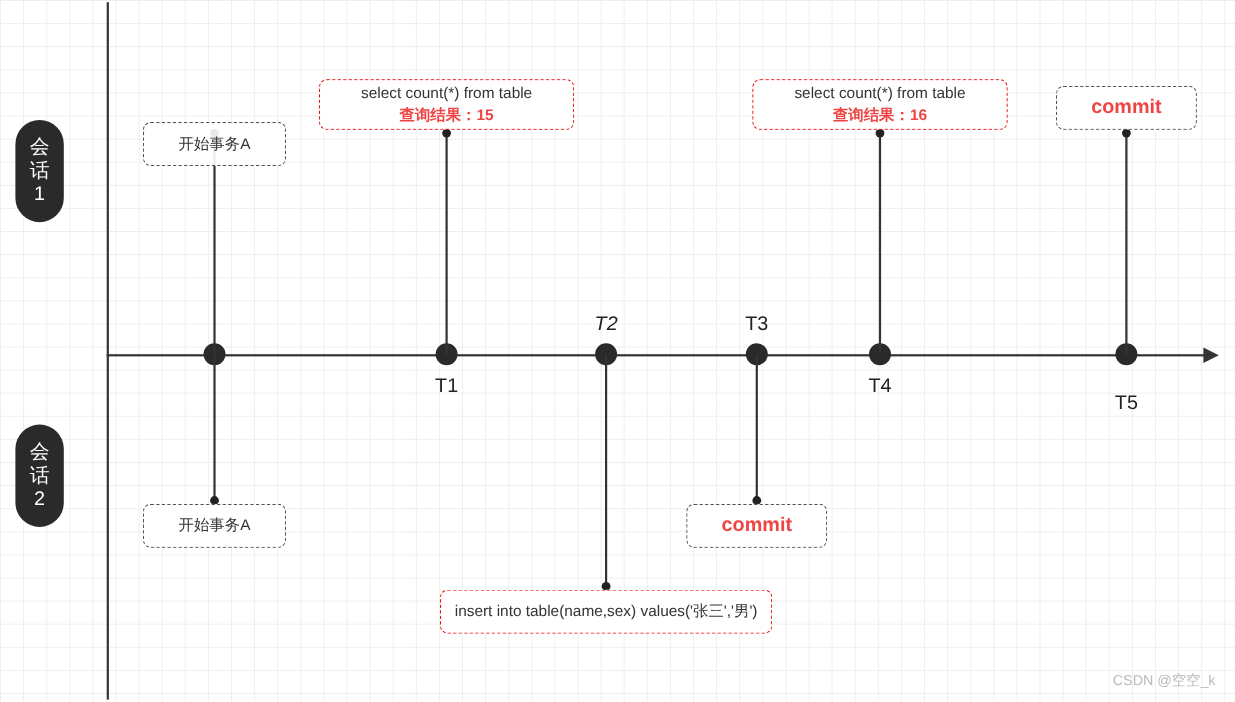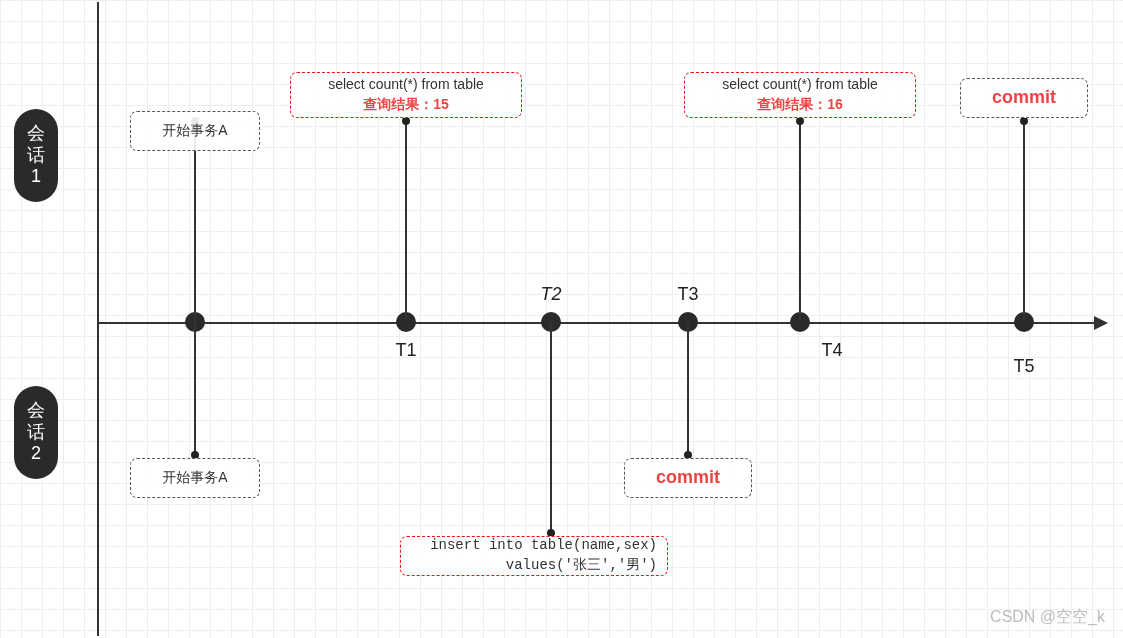--- a/index.html
+++ b/index.html
@@ -97,21 +97,21 @@
     align-items: center;
     line-height: 1.4;
     padding: 6px 10px;
   }
   .box.red { border-color: #e11; text-align: right; }
   .redtxt { color: #ef4444; font-weight: bold; }
   .watermark {
     position: absolute;
     right: 18px;
     bottom: 10px;
-    font-size: 16px;
+    font-size: 13px;
     color: #bbb;
   }
 </style>
 </head>
 <body>
 
 <div class="grid"></div>
 
 <div class="vline-main"></div>
 
@@ -143,21 +143,21 @@
 <div class="tlabel" style="left:551px; top:284px;font-style:italic;">T2</div>
 <div class="stem" style="left:550px; top:322px; height:211px;"></div>
 <div class="stem-dot" style="left:551px; top:533px;"></div>
 
 <div class="tnode" style="left:688px; top:322px;"></div>
 <div class="tlabel" style="left:688px; top:284px;">T3</div>
 <div class="stem" style="left:687px; top:322px; height:133px;"></div>
 <div class="stem-dot" style="left:688px; top:455px;"></div>
 
 <div class="tnode" style="left:800px; top:322px;"></div>
-<div class="tlabel" style="left:800px; top:340px;margin-left:32px;">T4</div>
+<div class="tlabel" style="left:800px; top:340px;">T4</div>
 <div class="stem" style="left:799px; top:121px; height:201px;"></div>
 <div class="stem-dot" style="left:800px; top:121px;"></div>
 
 <div class="tnode" style="left:1024px; top:322px;"></div>
 <div class="tlabel" style="left:1024px; top:356px;">T5</div>
 <div class="stem" style="left:1023px; top:121px; height:201px;"></div>
 <div class="stem-dot" style="left:1024px; top:121px;"></div>
 
 <div class="box" style="left:130px; top:78px; width:130px; height:40px;margin-top:33px;">
   <span>开始事务A</span>
@@ -177,17 +177,17 @@
 </div>
 
 <div class="box" style="left:960px; top:78px; width:128px; height:40px;">
   <span class="redtxt" style="font-size:18px;">commit</span>
 </div>
 
 <div class="box" style="left:624px; top:458px; width:128px; height:40px;">
   <span class="redtxt" style="font-size:18px;">commit</span>
 </div>
 
-<div class="box red" style="left:400px; top:536px; width:268px; height:40px;font-family:Liberation Mono, monospace;">
+<div class="box red" style="left:400px; top:536px; width:302px; height:40px;">
   <span>insert into table(name,sex) values('张三','男')</span>
 </div>
 
 <div class="watermark">CSDN @空空_k</div>
 
 </body></html>

